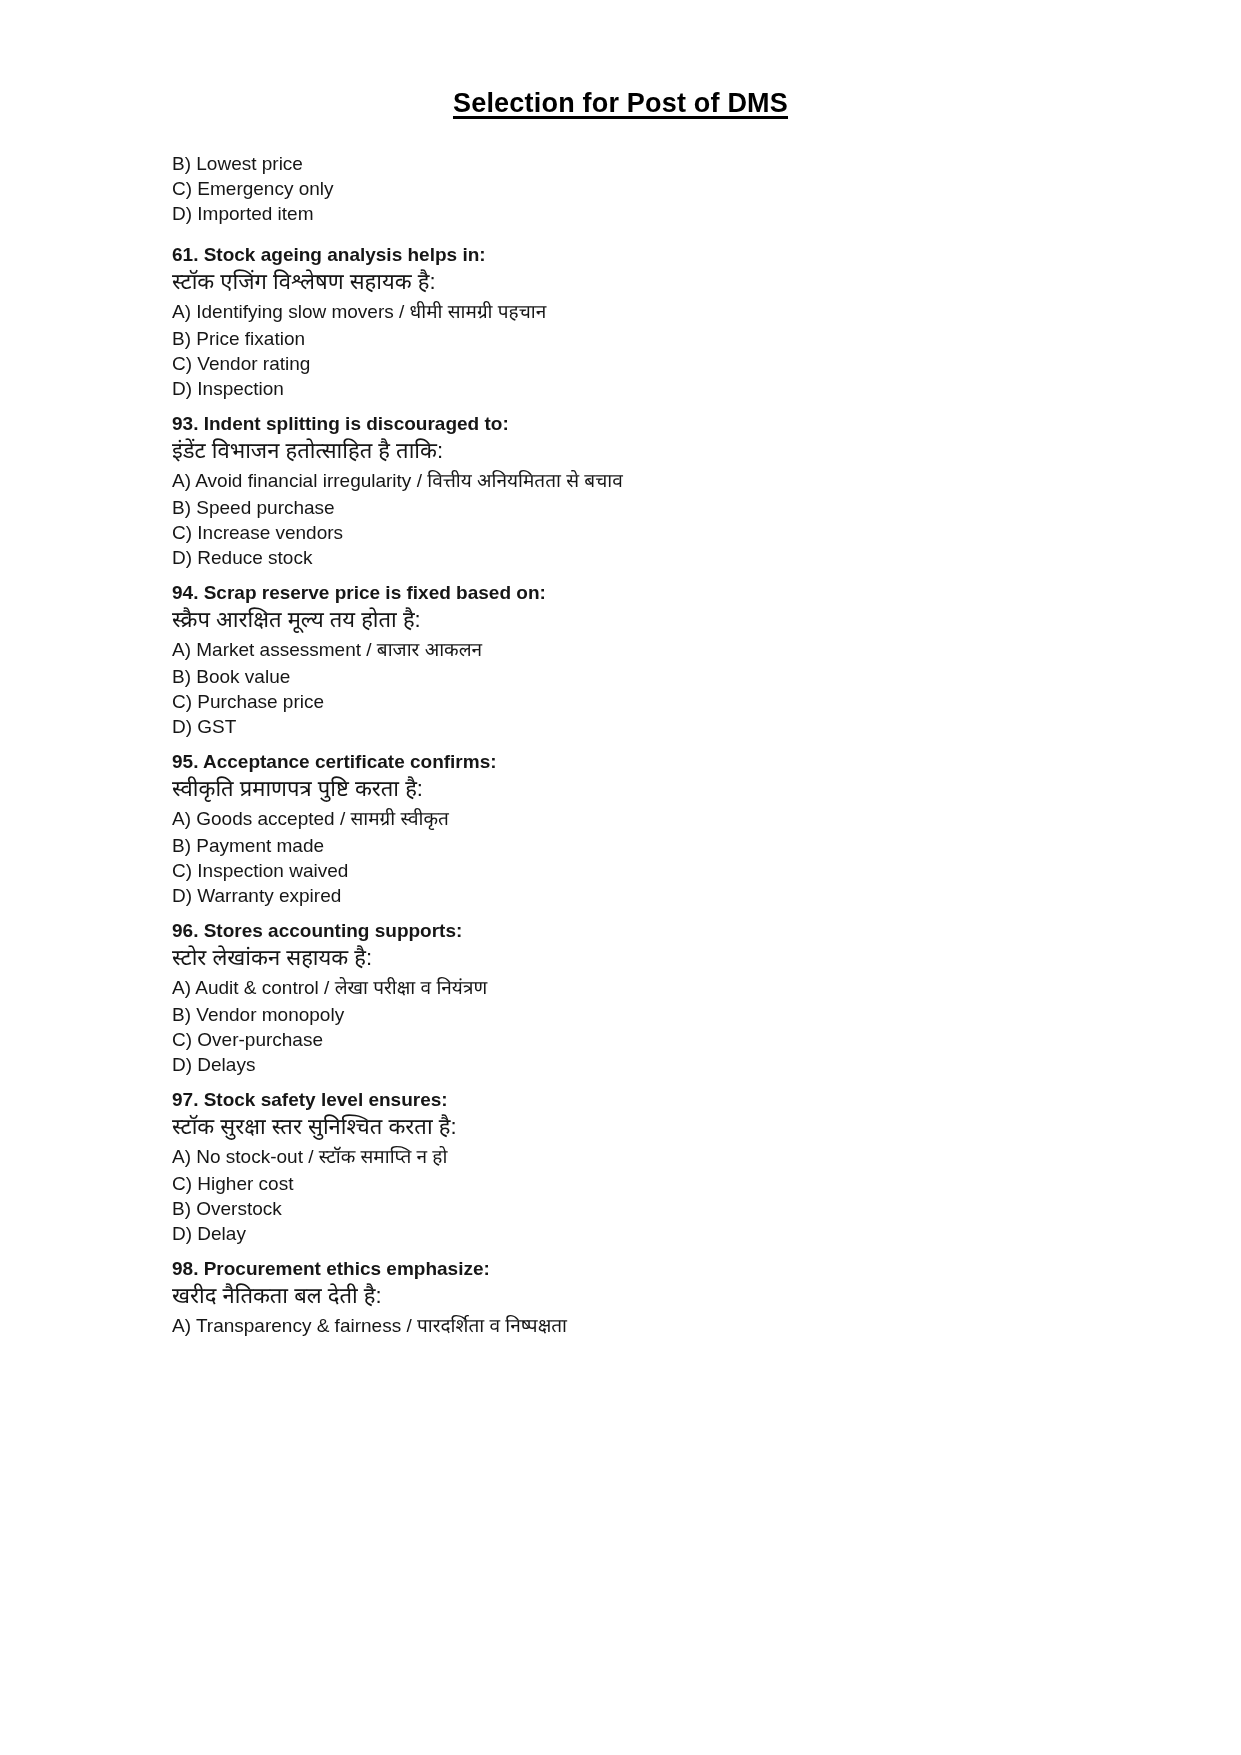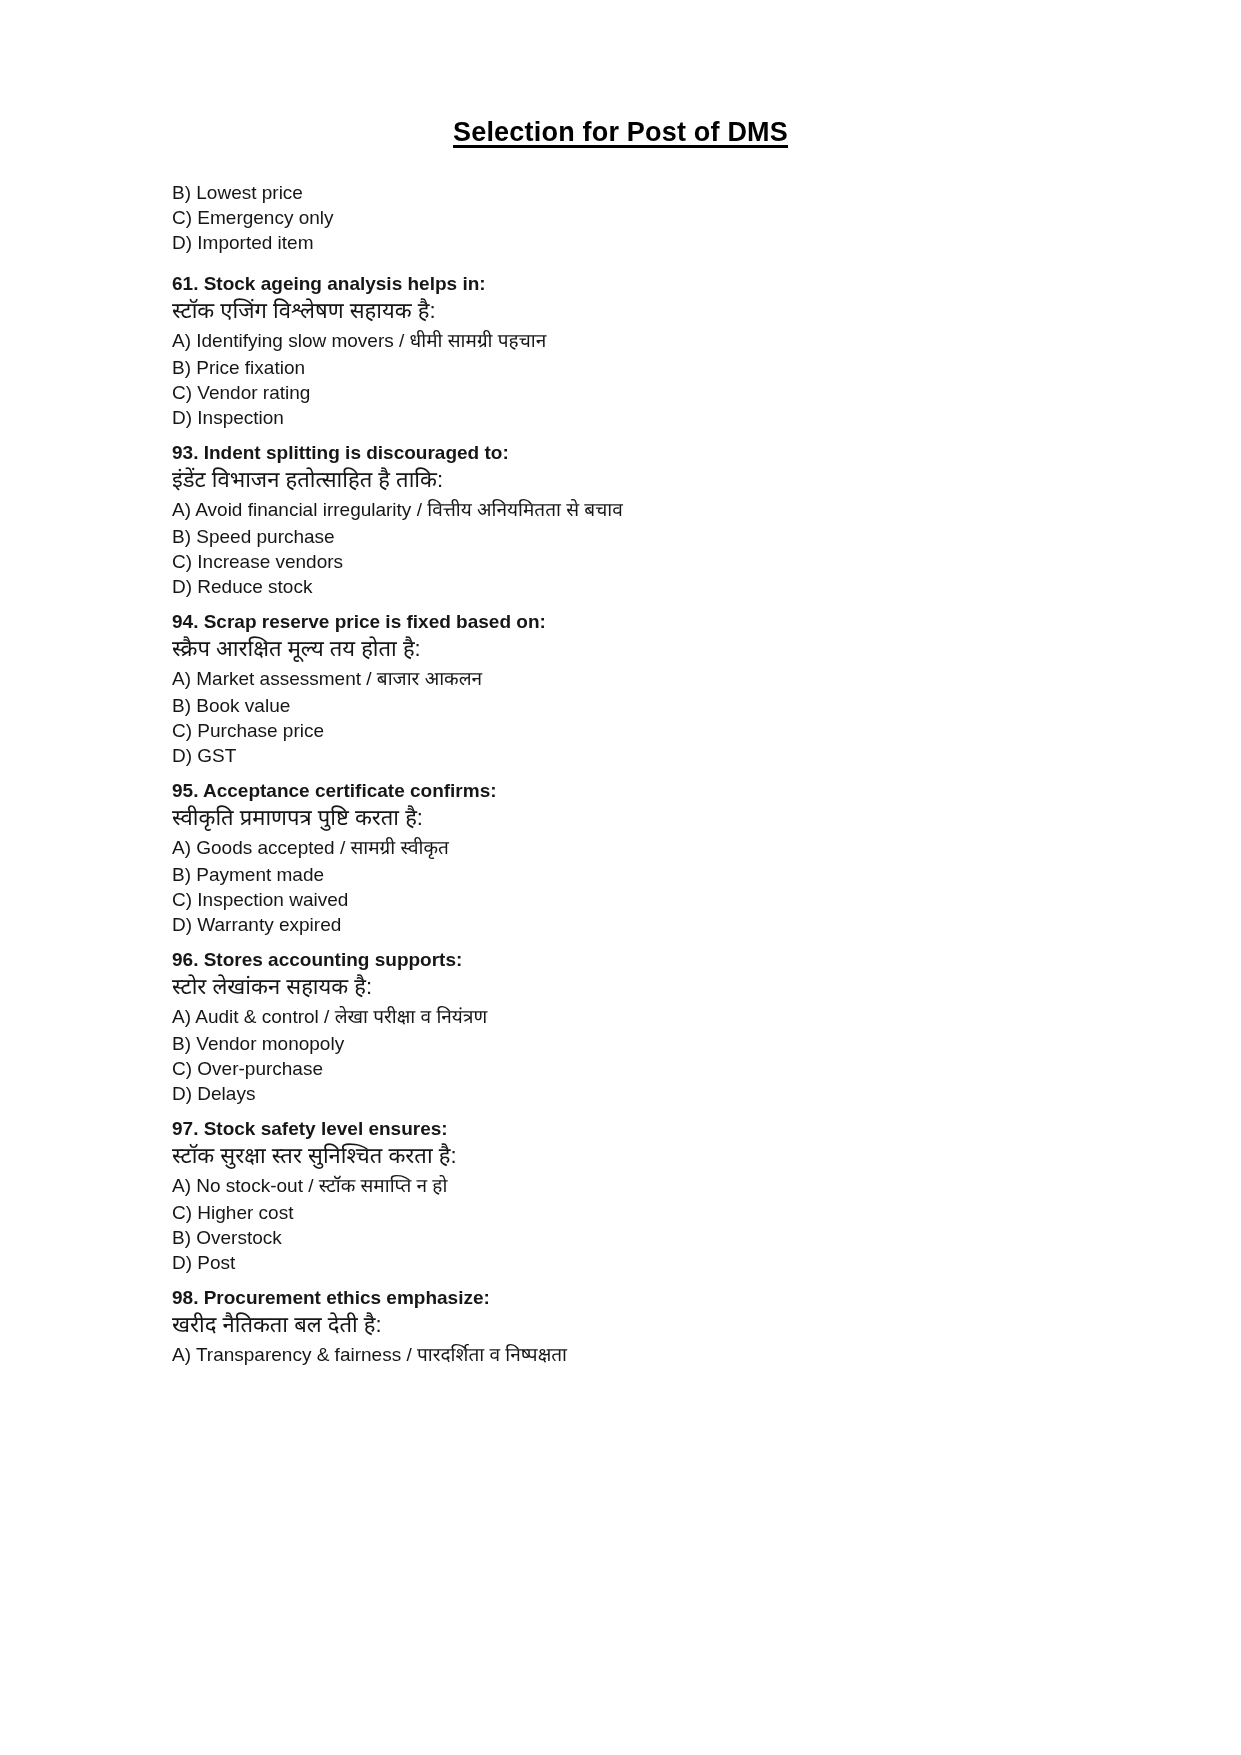--- a/index.html
+++ b/index.html
@@ -8,21 +8,21 @@
     width: 1241px;
     height: 1755px;
     font-family: "Liberation Sans", "DejaVu Sans", sans-serif;
     color: #111111;
     overflow: hidden;
   }
   .page {
     width: 1241px;
     height: 1755px;
     background: #ffffff;
-    padding-top: 117px;
+    padding-top: 88px;
   }
   .title {
     text-align: center;
     font-size: 27px;
     font-weight: bold;
     text-decoration: underline;
     text-underline-offset: 4px;
     text-decoration-thickness: 2.5px;
     color: #000000;
     letter-spacing: 0.2px;
@@ -102,21 +102,21 @@
           <p class="q-option">B) Vendor monopoly</p>
           <p class="q-option">C) Over-purchase</p>
           <p class="q-option">D) Delays</p>
         </div>
         <div class="question-block">
           <p class="q-heading">97. Stock safety level ensures:</p>
           <p class="q-heading-hi">स्टॉक सुरक्षा स्तर सुनिश्चित करता है:</p>
           <p class="q-option mixed">A) No stock-out / स्टॉक समाप्ति न हो</p>
           <p class="q-option">C) Higher cost</p>
           <p class="q-option">B) Overstock</p>
-          <p class="q-option">D) Post</p>
+          <p class="q-option">D) Delay</p>
         </div>
         <div class="question-block">
           <p class="q-heading">98. Procurement ethics emphasize:</p>
           <p class="q-heading-hi">खरीद नैतिकता बल देती है:</p>
           <p class="q-option mixed">A) Transparency &amp; fairness / पारदर्शिता व निष्पक्षता</p>
         </div>
       </div>
   </div>
 </div>
 

